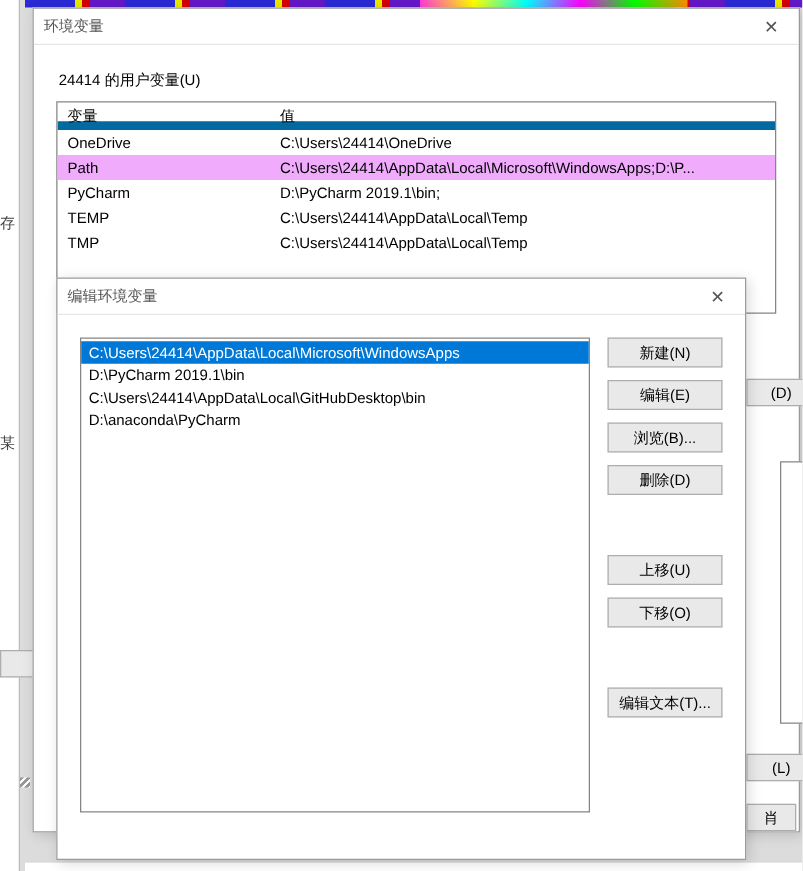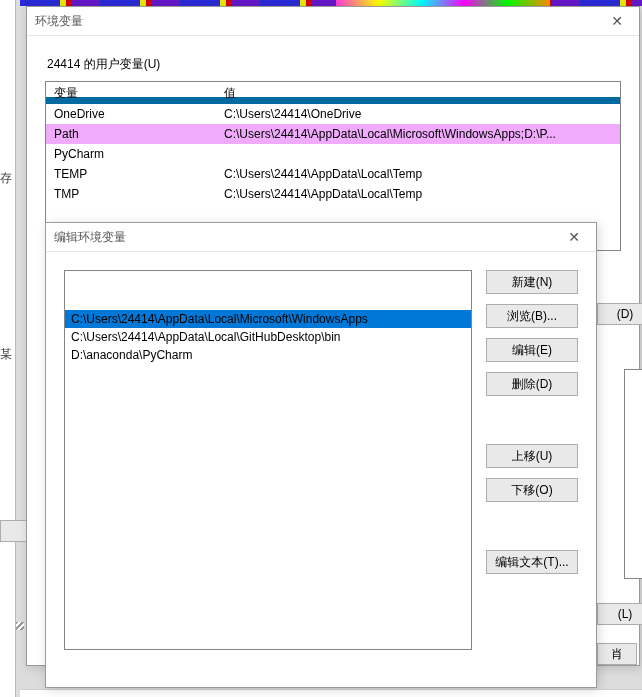--- a/index.html
+++ b/index.html
@@ -32,21 +32,21 @@
   
   .phantom-btn{position:absolute;height:22px;border:1px solid #adadad;background:#e9e9e9;padding:0 10px;line-height:20px;text-align:center;}
   
   .sysbox{position:absolute;left:597px;top:362px;width:40px;height:210px;border:1px solid #858585;background:#fff;}
   .sysrow{position:absolute;left:-360px;white-space:nowrap;color:#000;}
   
   #d2{left:45px;top:222px;width:552px;height:466px;}
   #d2 .body{padding:18px 18px;display:flex;gap:14px;}
   .editlist{flex:1;border:1px solid #858585;height:380px;background:#fff;padding:2px 0;}
   .editlist .item{padding:2px 6px;white-space:nowrap;overflow:hidden;text-overflow:ellipsis;}
-  .editlist .item.sel{background:#0078d7;color:#000000;margin-top:37px;}
+  .editlist .item.sel{background:#0078d7;color:#ffffff;}
   .btncol{width:92px;display:flex;flex-direction:column;gap:10px;}
   .btncol .spacer{height:28px;}
   .wbtn{height:24px;border:1px solid #adadad;background:#e9e9e9;line-height:22px;text-align:center;white-space:nowrap;}
   
   .bottombar{position:absolute;left:20px;bottom:0;right:0;height:8px;background:#fff;border-top:1px solid #d0d0d0;}
   .hatched{position:absolute;left:16px;top:622px;width:8px;height:8px;
     background:repeating-linear-gradient(135deg,#999 0 2px,#fff 2px 4px);}
 </style>
 </head>
 <body>
@@ -78,20 +78,21 @@
             <div class="row">
               <div class="col-var">OneDrive</div>
               <div class="col-val">C:\Users\24414\OneDrive</div>
             </div>
             <div class="row sel">
               <div class="col-var">Path</div>
               <div class="col-val">C:\Users\24414\AppData\Local\Microsoft\WindowsApps;D:\P...</div>
             </div>
             <div class="row">
               <div class="col-var">PyCharm</div>
+              <div class="col-val">D:\PyCharm 2019.1\bin;</div>
             </div>
             <div class="row">
               <div class="col-var">TEMP</div>
               <div class="col-val">C:\Users\24414\AppData\Local\Temp</div>
             </div>
             <div class="row">
               <div class="col-var">TMP</div>
               <div class="col-val">C:\Users\24414\AppData\Local\Temp</div>
             </div>
           </div>
@@ -110,27 +111,28 @@
   </div>
 
   <div id="d2" class="dlg">
     <div class="titlebar">
       <span>编辑环境变量</span>
       <div class="closex">✕</div>
     </div>
     <div class="body">
       <div class="editlist" id="d2list">
           <div class="item sel">C:\Users\24414\AppData\Local\Microsoft\WindowsApps</div>
+          <div class="item">D:\PyCharm 2019.1\bin</div>
           <div class="item">C:\Users\24414\AppData\Local\GitHubDesktop\bin</div>
           <div class="item">D:\anaconda\PyCharm</div>
         </div>
       <div class="btncol">
         <div class="wbtn"><span>新建(N)</span></div>
+        <div class="wbtn"><span>编辑(E)</span></div>
         <div class="wbtn"><span>浏览(B)...</span></div>
-        <div class="wbtn"><span>编辑(E)</span></div>
         <div class="wbtn"><span>删除(D)</span></div>
         <div class="spacer"></div>
         <div class="wbtn"><span>上移(U)</span></div>
         <div class="wbtn"><span>下移(O)</span></div>
         <div class="spacer"></div>
         <div class="wbtn"><span>编辑文本(T)...</span></div>
       </div>
     </div>
   </div>
 </div>

